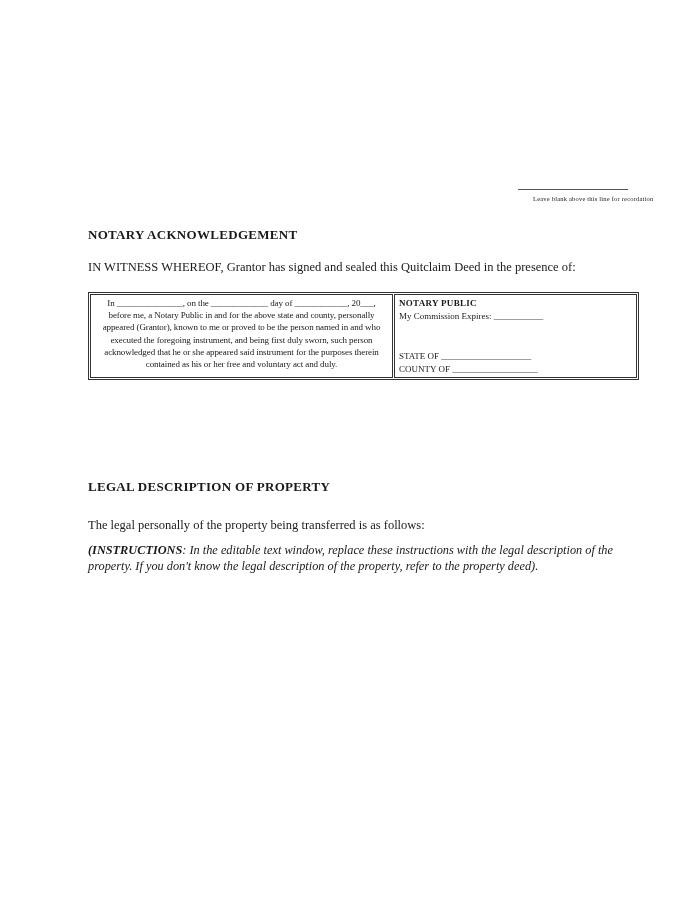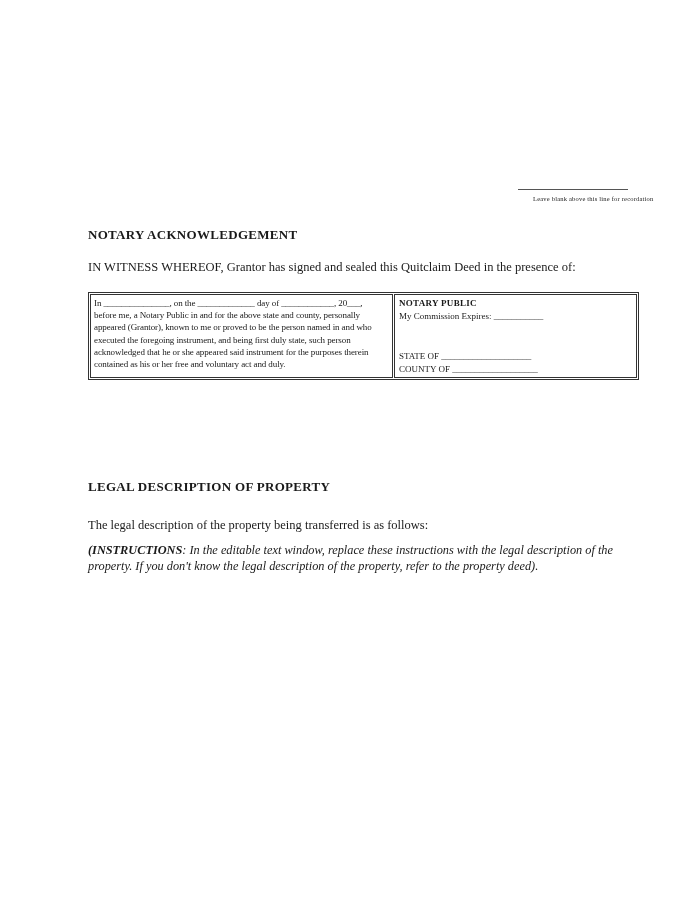--- a/index.html
+++ b/index.html
@@ -63,21 +63,21 @@
     box-sizing: border-box;
     background: #ffffff;
   }
   .nb-left {
     width: 303px;
     padding: 2px 3px 2px 3px;
     font-size: 9px;
     line-height: 12.2px;
     letter-spacing: -0.1px;
   }
-  .nb-left div { white-space: nowrap; overflow: hidden; }
+  .nb-left div { white-space: nowrap; overflow: hidden; text-align: center; }
   .nb-right {
     flex: 1;
     margin-left: 1px;
     position: relative;
     padding: 2px 4px;
     font-size: 9px;
     line-height: 12px;
   }
   .nb-right .nb-title { font-weight: bold; letter-spacing: 0.3px; }
   .nb-right .nb-commission { margin-top: 1px; }
@@ -122,37 +122,37 @@
 
   <div class="h-section h-notary">NOTARY ACKNOWLEDGEMENT</div>
 
   <div class="witness">IN WITNESS WHEREOF, Grantor has signed and sealed this Quitclaim Deed in the presence of:</div>
 
   <div class="notary-box">
     <div class="nb-cell nb-left">
       <div>In _______________, on the _____________ day of ____________, 20___,</div>
       <div>before me, a Notary Public in and for the above state and county, personally</div>
       <div>appeared (Grantor), known to me or proved to be the person named in and who</div>
-      <div>executed the foregoing instrument, and being first duly state, such person</div>
+      <div>executed the foregoing instrument, and being first duly sworn, such person</div>
       <div>acknowledged that he or she appeared said instrument for the purposes therein</div>
       <div>contained as his or her free and voluntary act and duly.</div>
     </div>
     <div class="nb-cell nb-right">
       <div class="nb-title">NOTARY PUBLIC</div>
       <div class="nb-commission">My Commission Expires: ___________</div>
       <div class="nb-bottom">
         <div>STATE OF ____________________</div>
         <div>COUNTY OF ___________________</div>
       </div>
     </div>
   </div>
 
   <div class="h-section h-legal">LEGAL DESCRIPTION OF PROPERTY</div>
 
-  <div class="legal-intro">The legal description of the property being transferred is as follows:</div>
+  <div class="legal-intro">The legal personally of the property being transferred is as follows:</div>
 
   <div class="instructions">
     <span class="ins-label">(INSTRUCTIONS</span><span>: In the editable text window, replace these instructions with the legal description of the property.  If you don't know the legal description of the property, refer to the property deed).</span>
   </div>
 
   <div class="footer">© 2015 ezLandlordForms - Ralph Furley</div>
 
 </div>
 
 </body></html>

